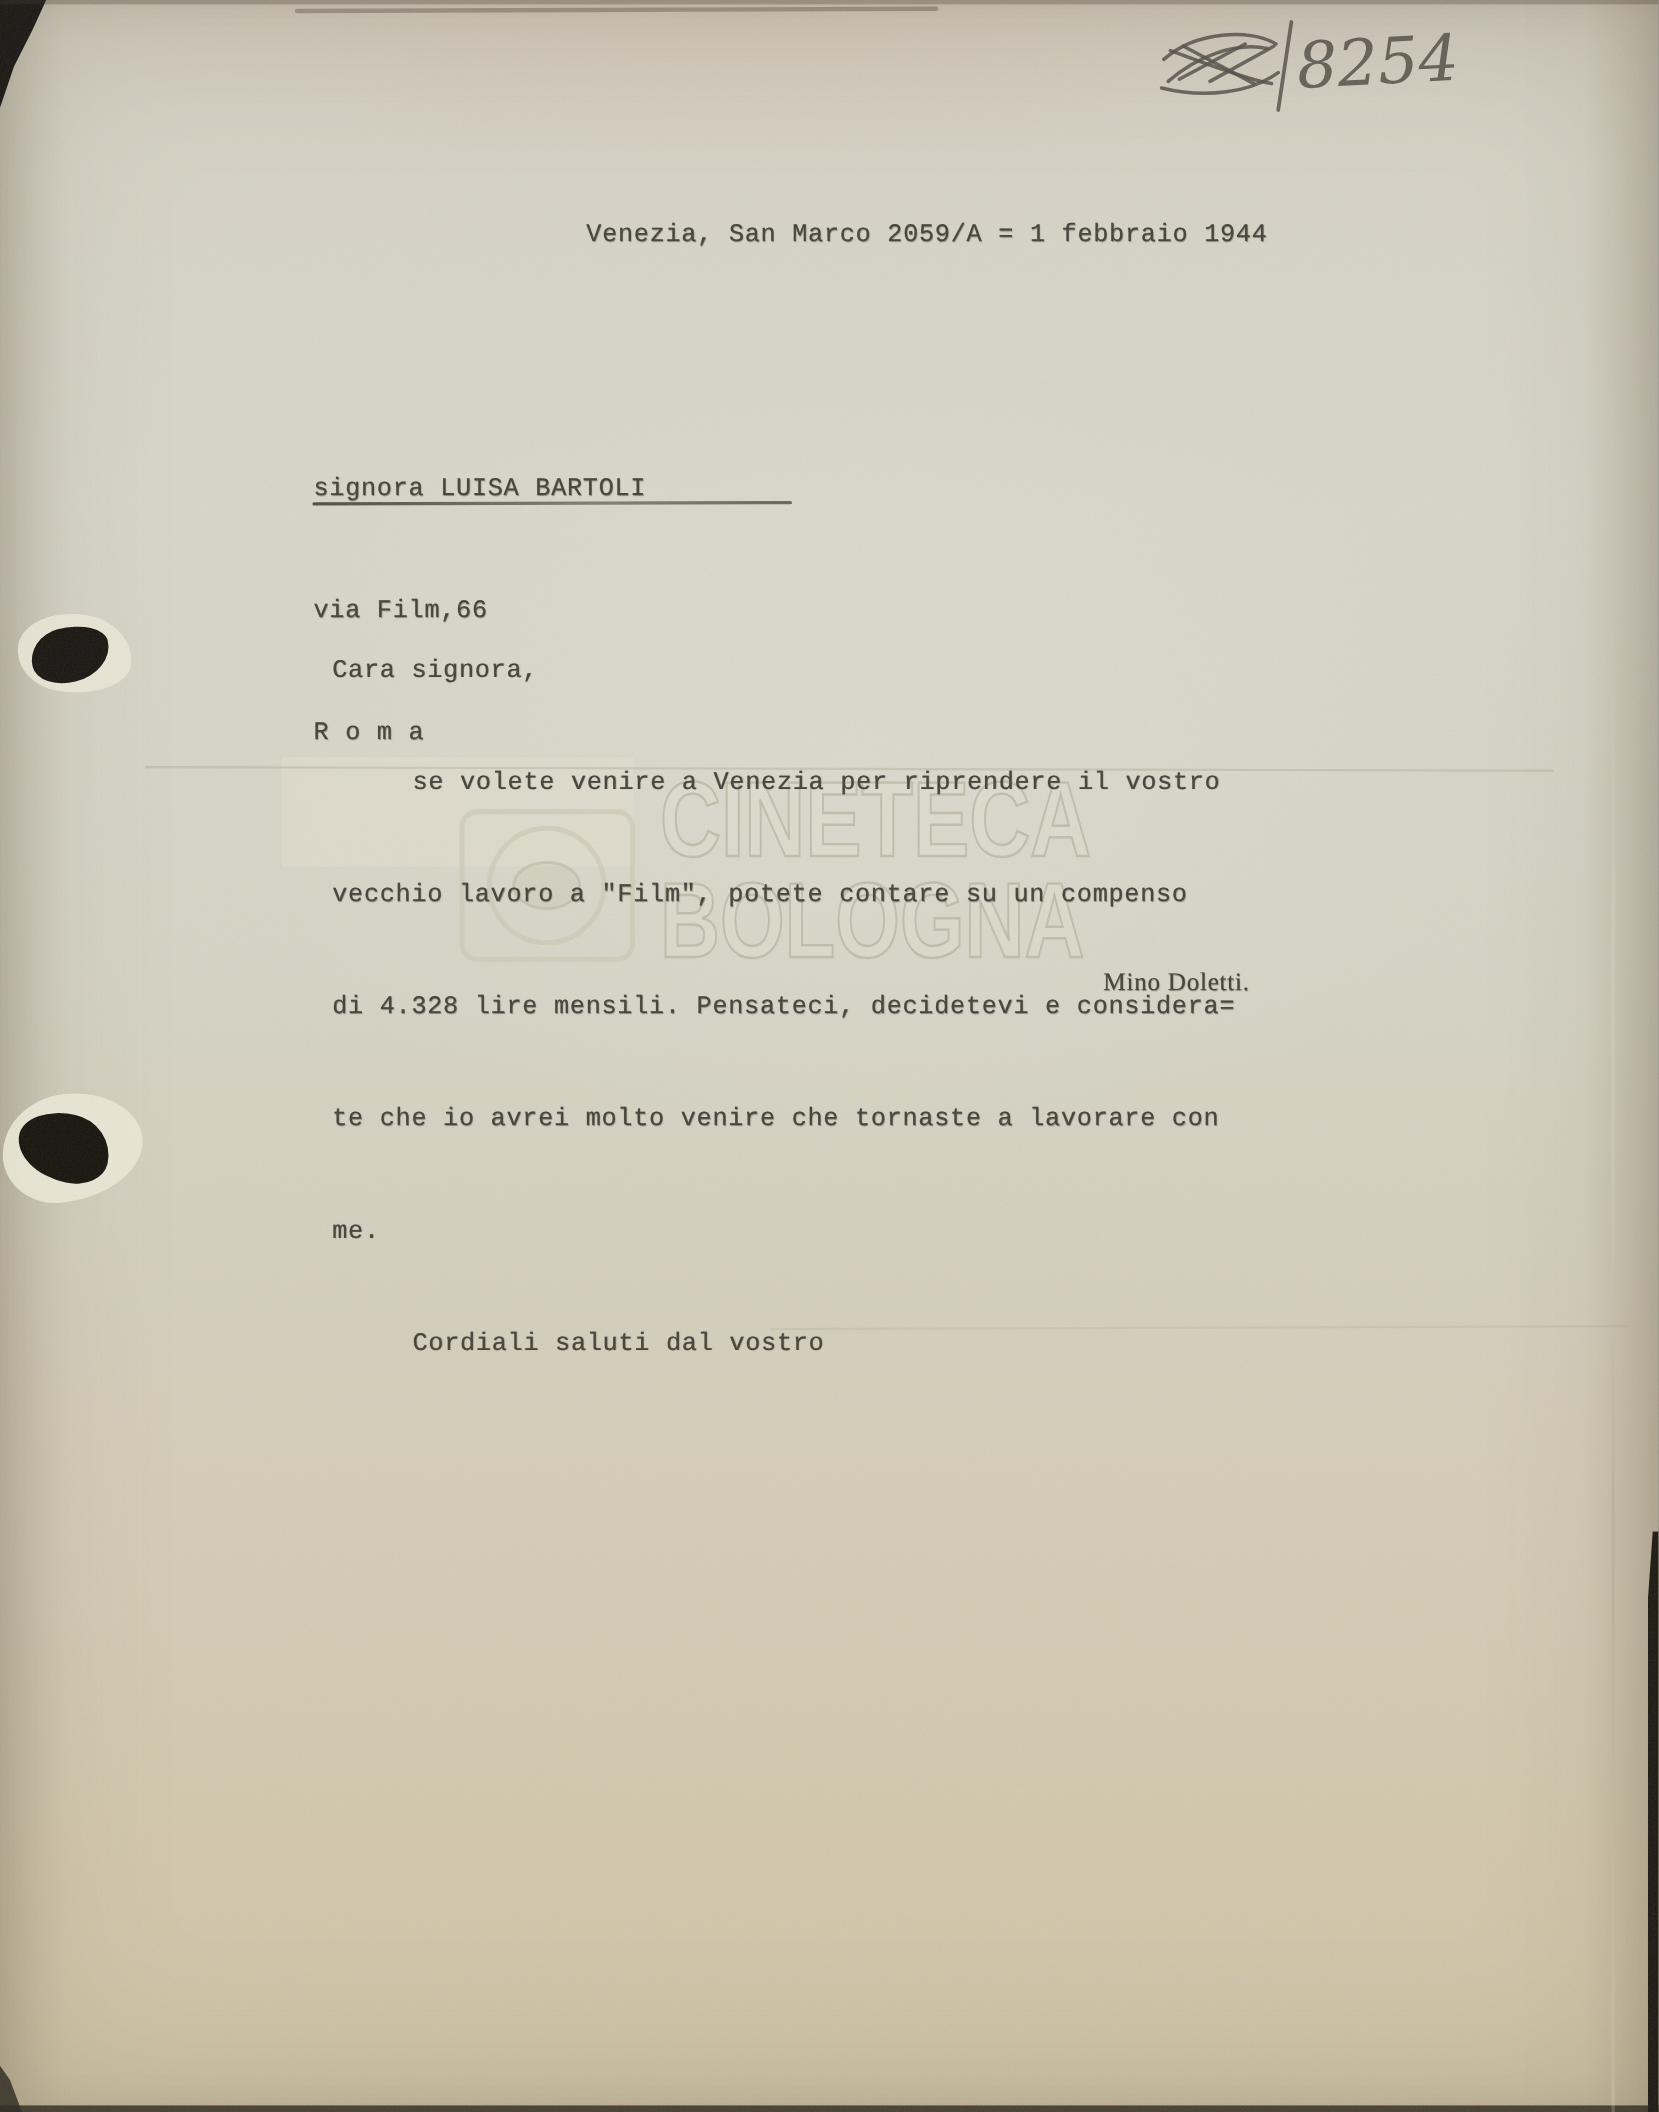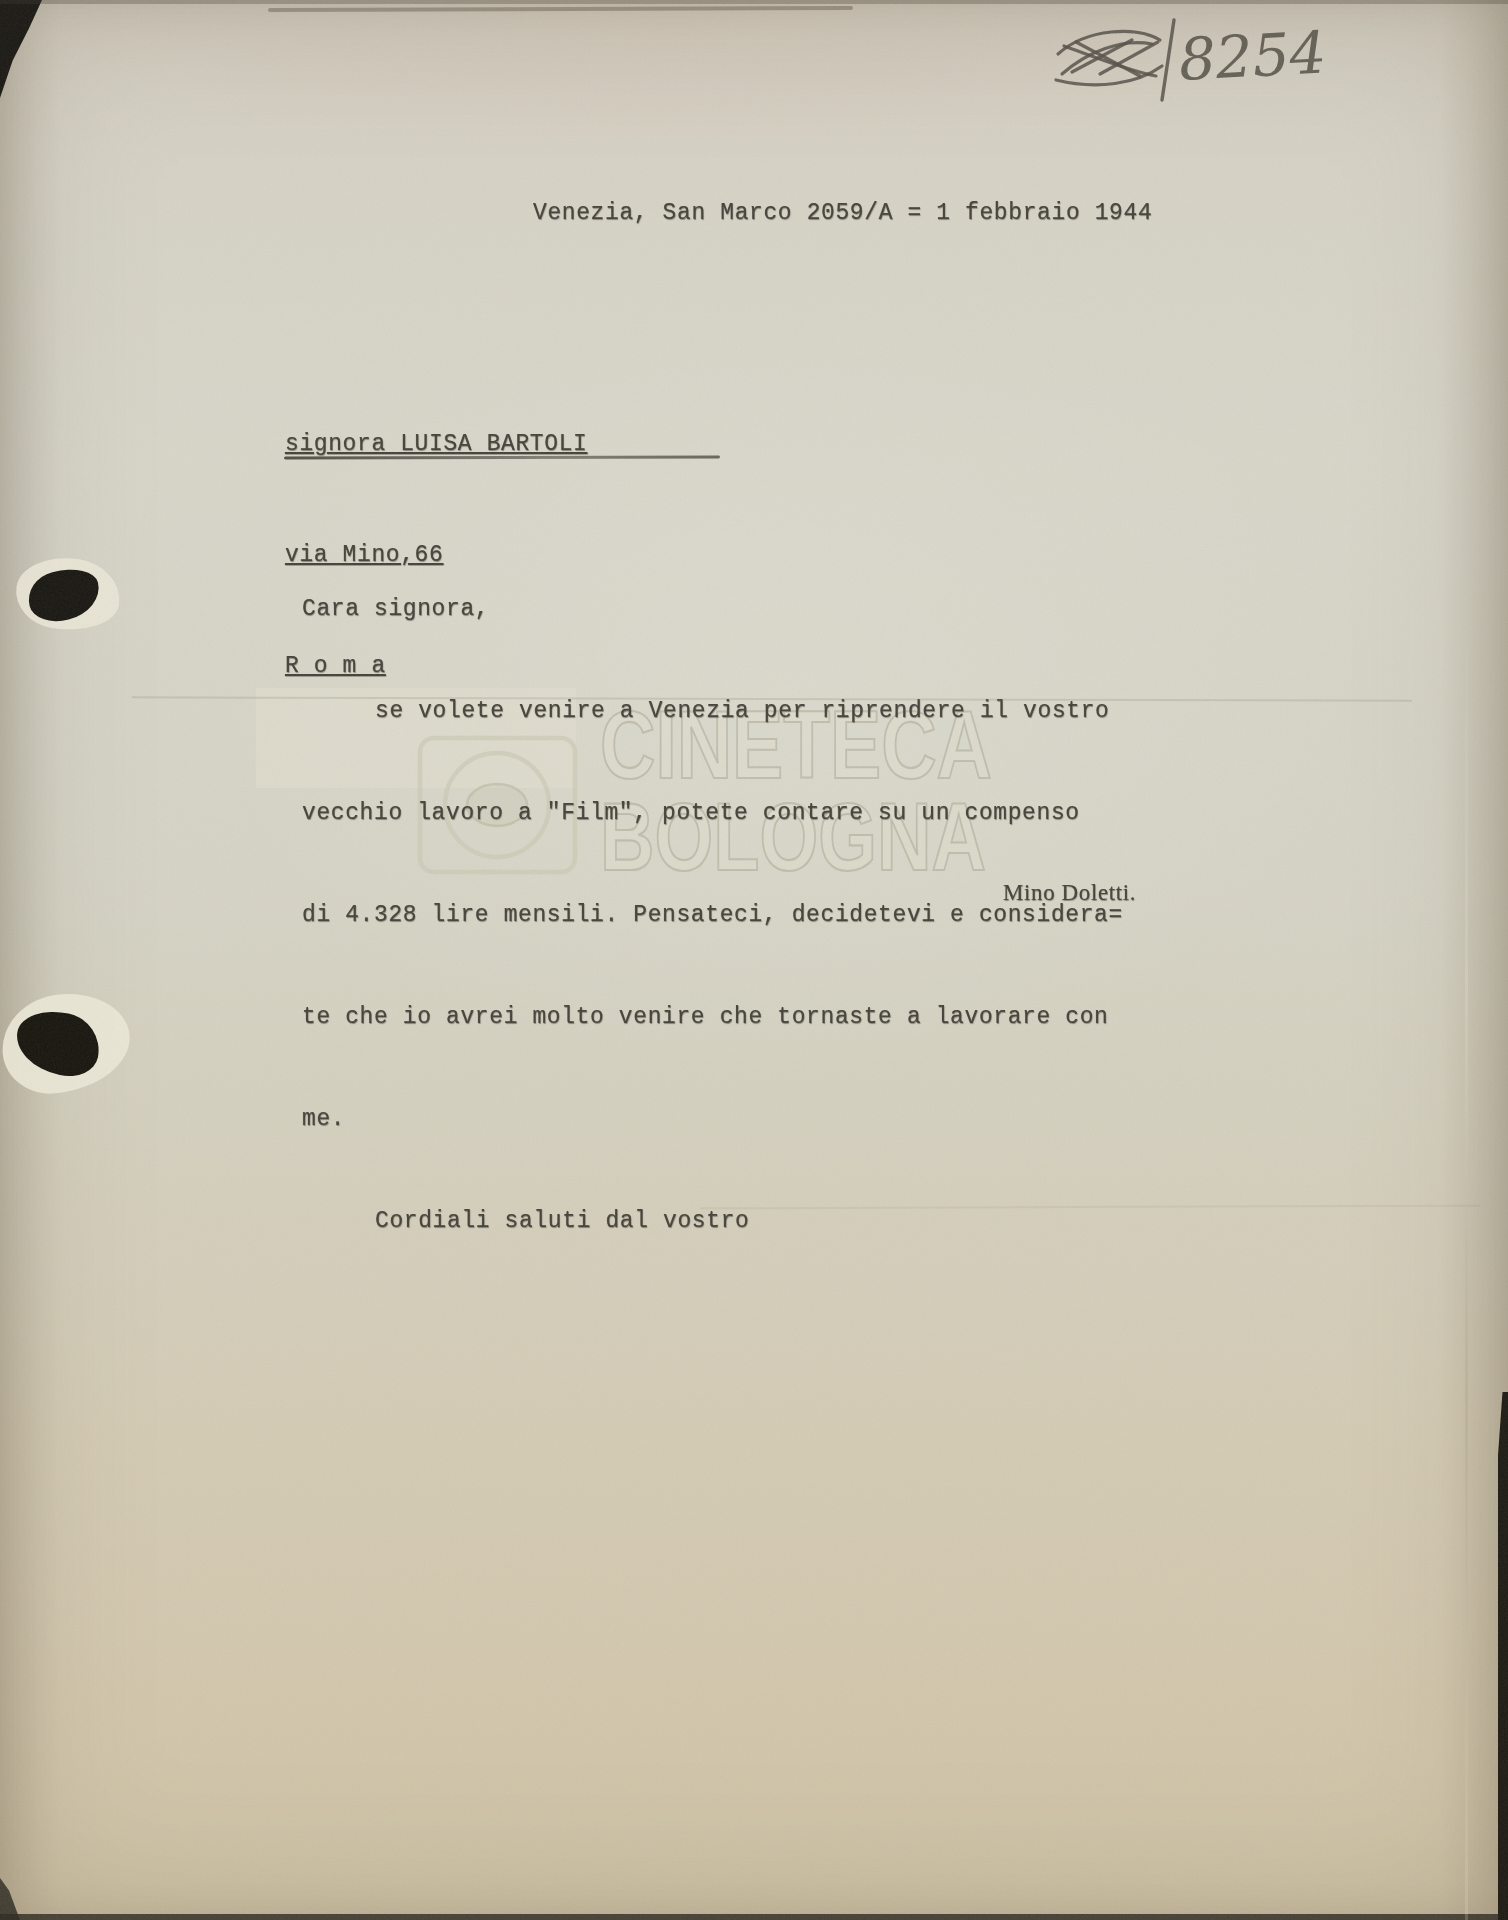--- a/index.html
+++ b/index.html
@@ -15,21 +15,21 @@
   }
   .tw{
     position:absolute;white-space:pre;color:var(--ink,#413e37);
     font-size:23px;line-height:34px;letter-spacing:.6px;
     text-shadow:0.5px 0.7px 0.9px rgba(62,58,50,.55), -0.3px 0 0.4px rgba(62,58,50,.3);
   }
   .tw .ln{height:34px;}
   .indent{padding-left:73px;}
   .dateline{left:533px;top:196px;}
   .recipient{left:285px;top:352px;line-height:37px;}
-  .recipient .ln{height:37px;text-decoration:underline;}
+  .recipient .ln{height:37px;}
   .bodyblock{left:302px;top:524px;}
   .signature{left:1003px;top:876px;font-family:Liberation Serif, serif;}
   .underline{
     position:absolute;left:284px;top:456px;width:436px;height:3px;
     background:linear-gradient(90deg,rgba(52,49,42,.85),rgba(52,49,42,.55) 60%,rgba(52,49,42,.7));
     transform:rotate(-0.15deg);border-radius:2px;
   }
   .crease{position:absolute;background:rgba(124,116,96,.20);pointer-events:none;}
   .wm{position:absolute;left:248px;top:678px;pointer-events:none;}
   .wm text{
@@ -93,21 +93,21 @@
       <path d="M4,66 C45,76 85,70 110,52"></path>
     </g>
     <path d="M122,6 L110,86" stroke-width="3.4"></path>
     <text x="128" y="66" transform="rotate(-3 128 66)">8254</text>
   </svg>
 
   <div class="tw dateline">Venezia, San Marco 2059/A = 1 febbraio 1944</div>
 
   <div class="tw recipient">
     <div class="ln">signora LUISA BARTOLI</div>
-    <div class="ln">via Mino,66</div>
+    <div class="ln">via Film,66</div>
     <div class="ln">R o m a</div>
   </div>
   <div class="underline"></div>
 
   <div class="tw bodyblock">
     <div class="ln">Cara signora,</div>
     <div class="ln indent">se volete venire a Venezia per riprendere il vostro</div>
     <div class="ln">vecchio lavoro a "Film", potete contare su un compenso</div>
     <div class="ln">di 4.328 lire mensili. Pensateci, decidetevi e considera=</div>
     <div class="ln">te che io avrei molto venire che tornaste a lavorare con</div>

